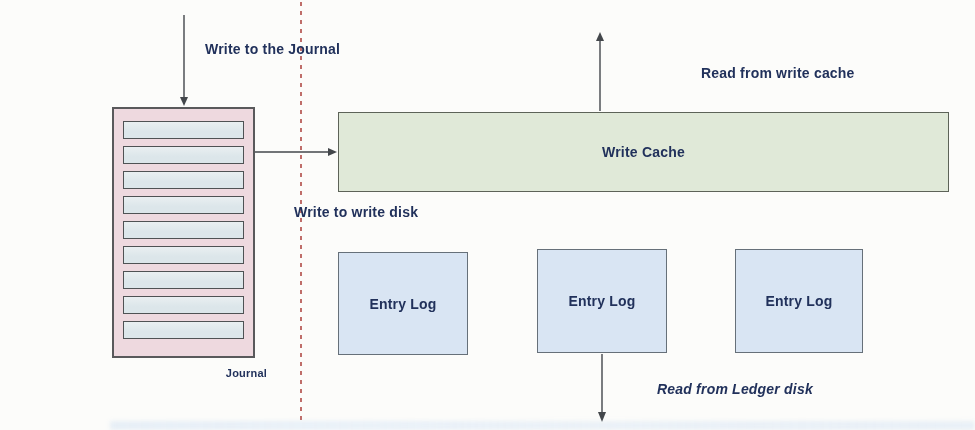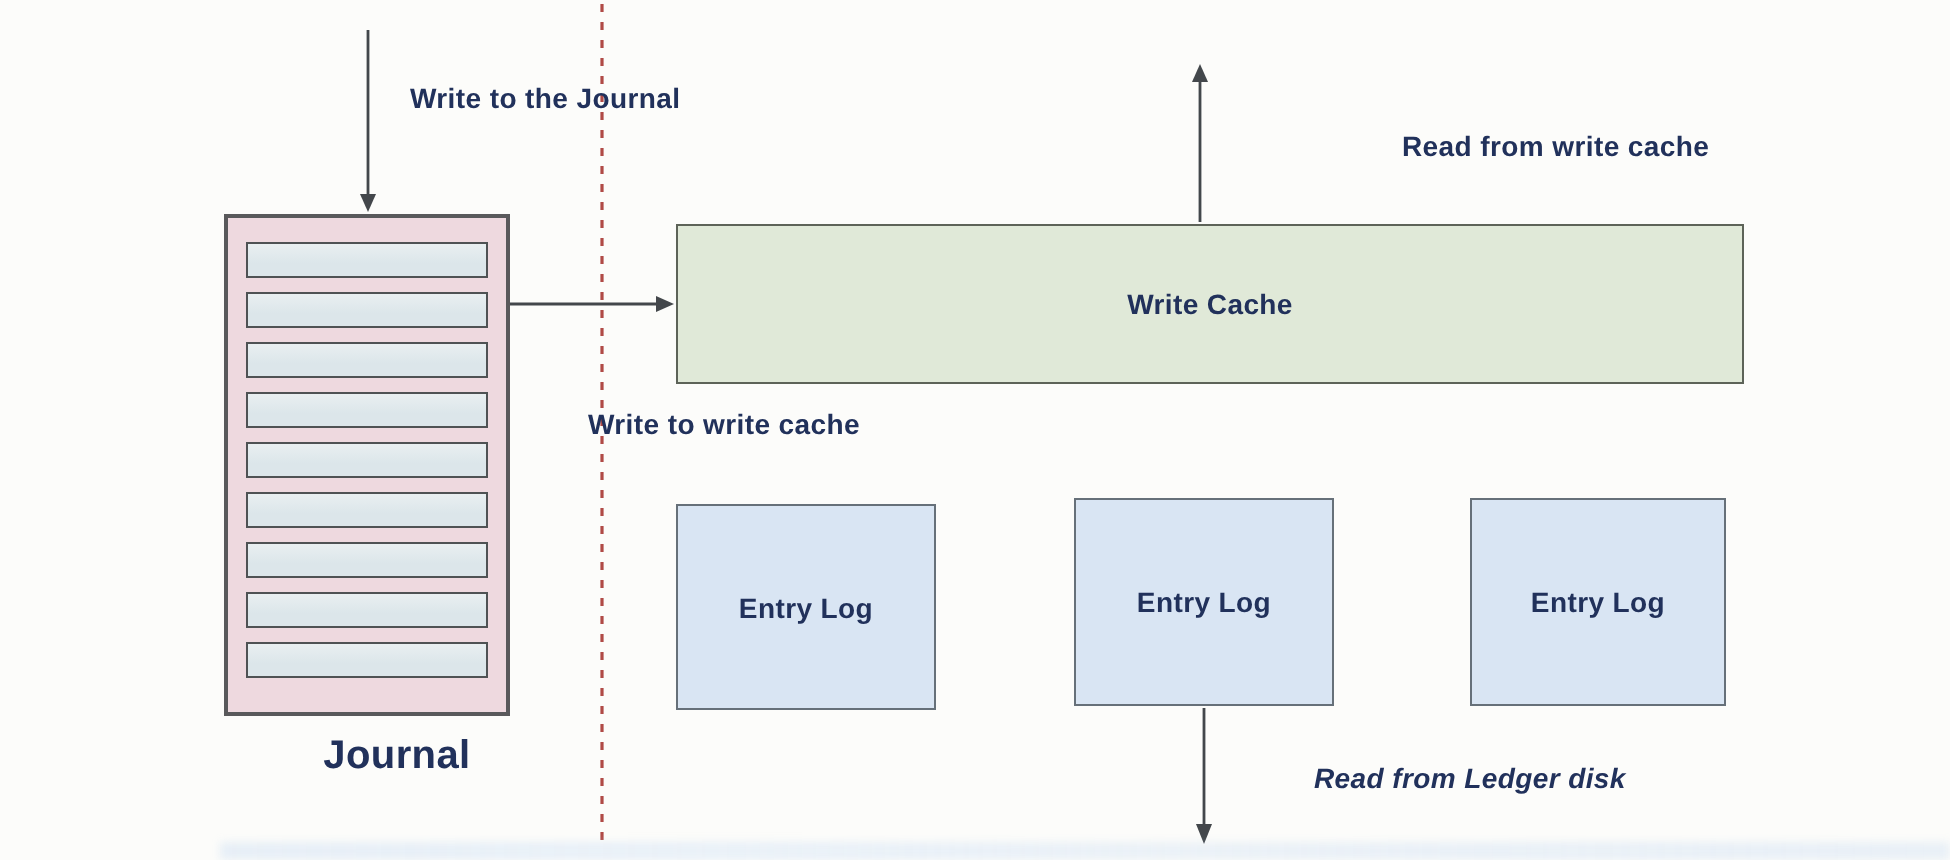--- a/index.html
+++ b/index.html
@@ -53,31 +53,31 @@
     justify-content: flex-start;
   }
   .journal-slot {
     flex: none;
     height: 18px;
     box-sizing: border-box;
     background: linear-gradient(180deg, #e9eff1 0%, var(--journal-slot-fill, #dce6ea) 60%);
     border: 1.5px solid var(--journal-slot-border, #4f5254);
   }
   #journal-label {
-    left: 115px;
+    left: 100px;
     top: 367px;
     width: 167px;
-    text-align: center;
-    font-size: 20px;
+    text-align: right;
+    font-size: 11px;
   }
   
   #write-cache-box {
     left: 338px;
     top: 112px;
-    width: 534px;
+    width: 611px;
     height: 80px;
     background: var(--write-cache-fill, #e0e9d8);
     border: 1.5px solid var(--write-cache-border, #5d6358);
   }
   
   .entry-log {
     background: var(--entry-log-fill, #d9e5f3);
     border: 1.5px solid var(--entry-log-border, #667079);
   }
   #entry-log-1 { left: 338px; top: 252px; width: 130px; height: 103px; }
@@ -156,17 +156,17 @@
   </div>
   <div id="entry-log-2" class="box entry-log">
     <span class="box-label">Entry Log</span>
   </div>
   <div id="entry-log-3" class="box entry-log">
     <span class="box-label">Entry Log</span>
   </div>
 
   <div id="annot-write-journal" class="annot">Write to the Journal</div>
   <div id="annot-read-write-cache" class="annot">Read from write cache</div>
-  <div id="annot-write-write-cache" class="annot">Write to write cache</div>
+  <div id="annot-write-write-cache" class="annot">Write to write disk</div>
   <div id="annot-read-ledger-disk" class="annot">Read from Ledger disk</div>
 
   <div id="bottom-smudge"></div>
 </div>
 
 </body></html>

